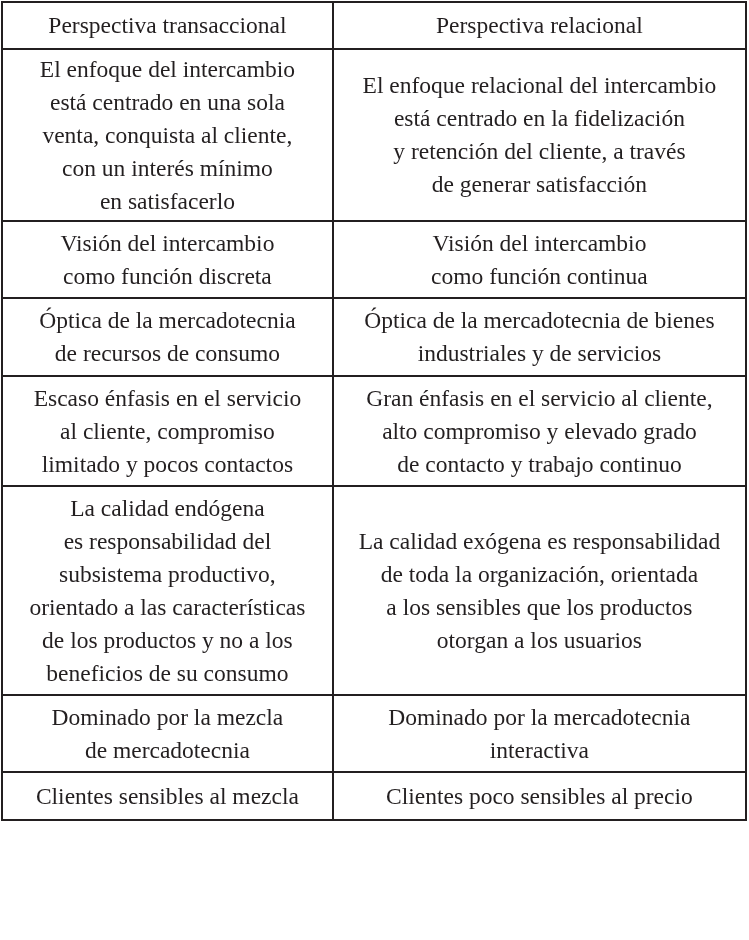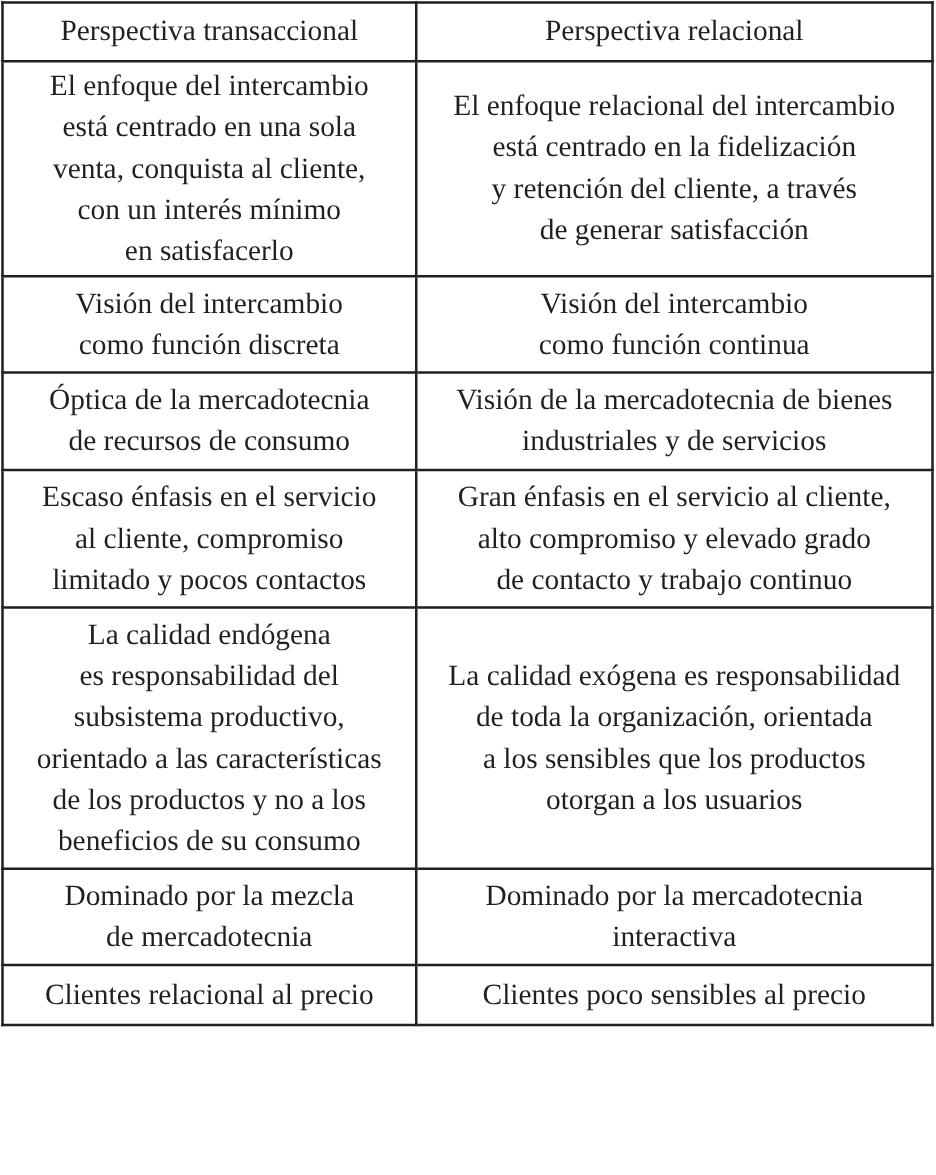--- a/index.html
+++ b/index.html
@@ -55,21 +55,21 @@
       </td>
     </tr>
 
 
     <tr style="height:78px;">
       <td class="c1">
         <span class="line">Óptica de la mercadotecnia</span>
         <span class="line">de recursos de consumo</span>
       </td>
       <td class="c2">
-        <span class="line">Visión de la mercadotecnia de bienes</span>
+        <span class="line">Óptica de la mercadotecnia de bienes</span>
         <span class="line">industriales y de servicios</span>
       </td>
     </tr>
 
     <tr style="height:110px;">
       <td class="c1">
         <span class="line">Escaso énfasis en el servicio</span>
         <span class="line">al cliente, compromiso</span>
         <span class="line">limitado y pocos contactos</span>
       </td>
@@ -103,21 +103,21 @@
         <span class="line">de mercadotecnia</span>
       </td>
       <td class="c2">
         <span class="line">Dominado por la mercadotecnia</span>
         <span class="line">interactiva</span>
       </td>
     </tr>
 
     <tr style="height:48px;">
       <td class="c1">
-        <span class="line">Clientes relacional al precio</span>
+        <span class="line">Clientes sensibles al mezcla</span>
       </td>
       <td class="c2">
         <span class="line">Clientes poco sensibles al precio</span>
       </td>
     </tr>
 
   </tbody>
 </table>
 
 </body></html>

